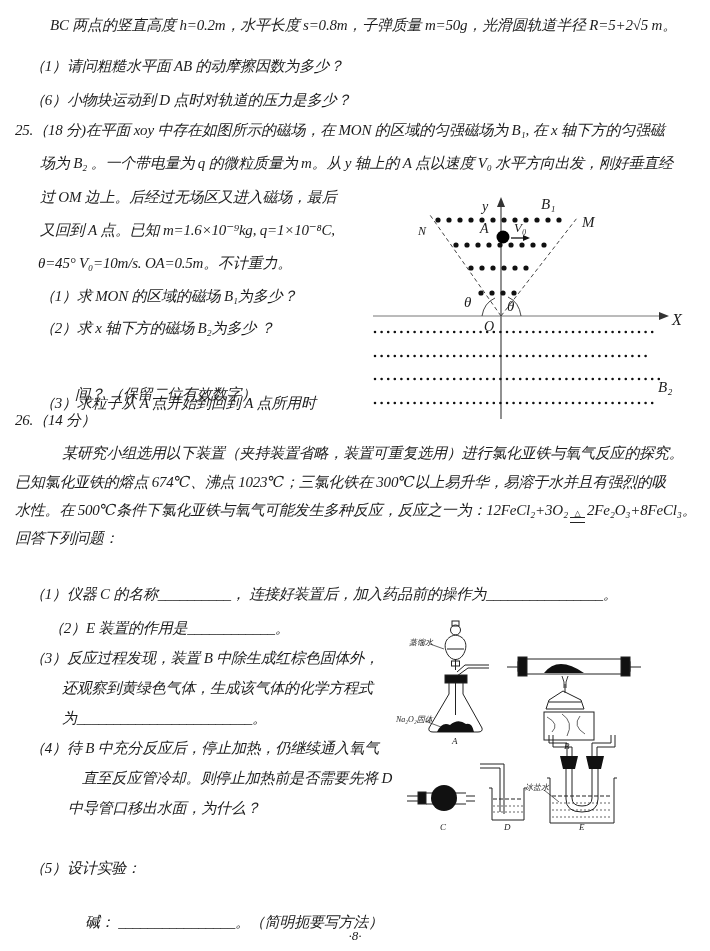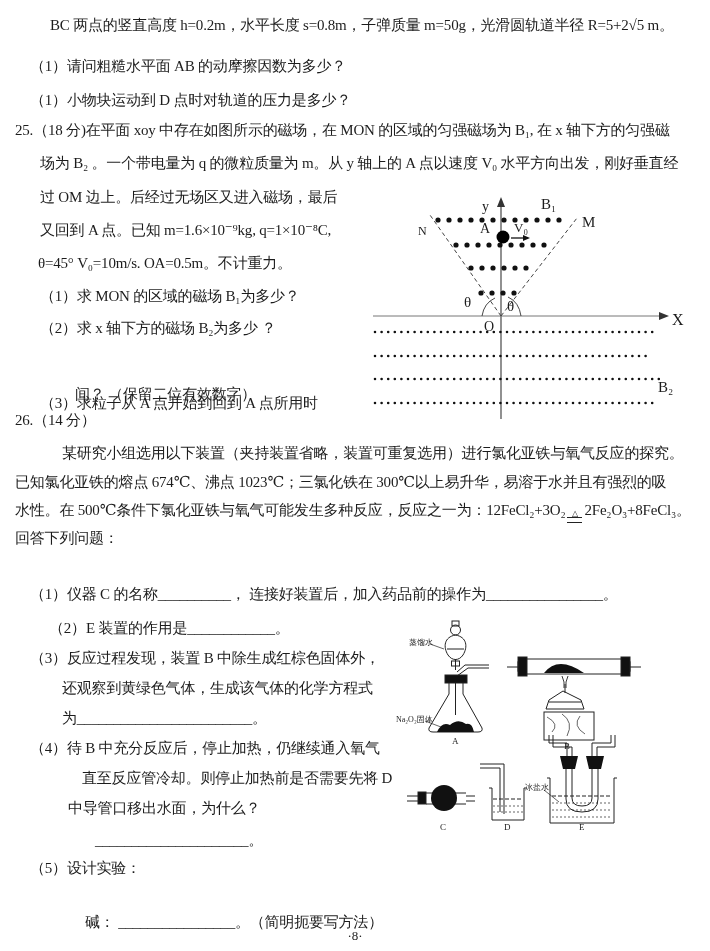--- a/index.html
+++ b/index.html
@@ -1,38 +1,38 @@
 <!DOCTYPE html>
 <html><head>
 <meta charset="utf-8">
 <style>
   html,body{margin:0;padding:0;}
   body{
     width:710px;height:951px;background:#ffffff;
     font-family:"Liberation Serif","DejaVu Serif",serif;
     color:#1c1c1c;position:relative;overflow:hidden;
   }
-  .page{position:relative;width:710px;height:934px;}
+  .page{position:relative;width:710px;height:934px;font-style:italic;}
   .tl{position:absolute;font-size:15px;line-height:20px;white-space:nowrap;letter-spacing:-0.2px;}
   .rxn{display:inline-block;text-align:center;vertical-align:-1px;margin:0 2px;}
   .rxn-cond{display:block;font-size:8px;line-height:7px;font-family:"DejaVu Sans",sans-serif;}
   .rxn-bar{display:block;width:15px;height:4px;border-top:1.3px solid #222;border-bottom:1.3px solid #222;}
   .diagram{position:absolute;left:368px;top:193px;}
   .chemfig{position:absolute;left:392px;top:612px;}
   svg text{fill:#1c1c1c;}
   .pageno{position:absolute;left:0;width:710px;text-align:center;top:928px;font-size:13px;}
 </style>
 </head>
 <body>
 
 <div class="page">
 
   <div class="tl" style="left:50px;top:15px;">BC 两点的竖直高度 h=0.2m，水平长度 s=0.8m，子弹质量 m=50g，光滑圆轨道半径 R=5+2√5 m。</div>
   <div class="tl" style="left:30px;top:56px;">（1）请问粗糙水平面 AB 的动摩擦因数为多少？</div>
-  <div class="tl" style="left:30px;top:90px;">（1）小物块运动到 D 点时对轨道的压力是多少？</div>
+  <div class="tl" style="left:30px;top:90px;">（6）小物块运动到 D 点时对轨道的压力是多少？</div>
 
   <div class="tl" style="left:15px;top:120px;">25.（18 分)在平面 xoy 中存在如图所示的磁场，在 MON 的区域的匀强磁场为 B₁, 在 x 轴下方的匀强磁</div>
   <div class="tl" style="left:40px;top:153px;">场为 B₂ 。一个带电量为 q 的微粒质量为 m。从 y 轴上的 A 点以速度 V₀ 水平方向出发，刚好垂直经</div>
   <div class="tl" style="left:40px;top:187px;">过 OM 边上。后经过无场区又进入磁场，最后</div>
   <div class="tl" style="left:40px;top:220px;">又回到 A 点。已知 m=1.6×10⁻⁹kg, q=1×10⁻⁸C,</div>
   <div class="tl" style="left:38px;top:253px;">θ=45°  V₀=10m/s. OA=0.5m。不计重力。</div>
   <div class="tl" style="left:40px;top:286px;">（1）求 MON 的区域的磁场 B₁为多少？</div>
   <div class="tl" style="left:40px;top:318px;">（2）求 x 轴下方的磁场 B₂为多少 ？</div>
   <div class="tl" style="left:40px;top:351px;margin-top:42px;">（3）求粒子从 A 点开始到回到 A 点所用时</div>
   <div class="tl" style="left:75px;top:384px;">间？ （保留二位有效数字）</div>
@@ -90,21 +90,20 @@
   <div class="tl" style="left:15px;top:528px;">回答下列问题：</div>
 
   <div class="tl" style="left:30px;top:584px;">（1）仪器 C 的名称__________， 连接好装置后，加入药品前的操作为________________。</div>
   <div class="tl" style="left:30px;top:618px;margin-left:19px;">（2）E 装置的作用是____________。</div>
   <div class="tl" style="left:30px;top:648px;">（3）反应过程发现，装置 B 中除生成红棕色固体外，</div>
   <div class="tl" style="left:62px;top:678px;">还观察到黄绿色气体，生成该气体的化学方程式</div>
   <div class="tl" style="left:62px;top:708px;">为________________________。</div>
   <div class="tl" style="left:30px;top:738px;">（4）待 B 中充分反应后，停止加热，仍继续通入氧气</div>
   <div class="tl" style="left:62px;top:768px;margin-left:20px;">直至反应管冷却。则停止加热前是否需要先将 D</div>
   <div class="tl" style="left:68px;top:798px;">中导管口移出水面，为什么？</div>
-  <div class="tl" style="left:95px;top:830px;">_____________________。</div>
   <div class="tl" style="left:30px;top:858px;">（5）设计实验：</div>
   <div class="tl" style="left:85px;top:912px;">碱： ________________。（简明扼要写方法）</div>
 
   <svg class="chemfig" width="318" height="235" viewBox="0 0 318 235">
     <g fill="none" stroke="#222" stroke-width="1">
 
       <g>
         <rect x="60" y="9" width="7" height="5"></rect>
         <circle cx="63.5" cy="18" r="5"></circle>
         <path d="M63.5,23 C52,25 51,35 56,43 C60,49 67,49 71,43 C76,35 75,25 63.5,23 Z"></path>

